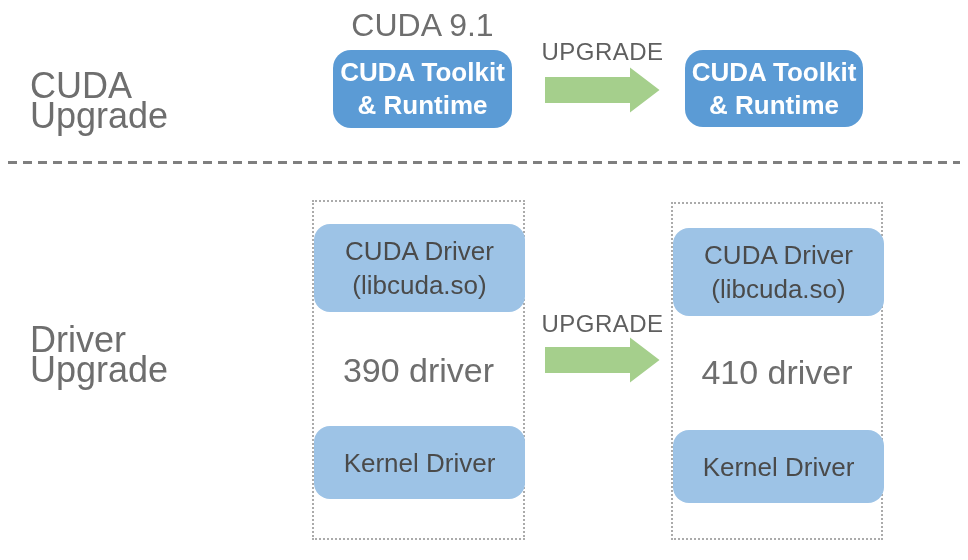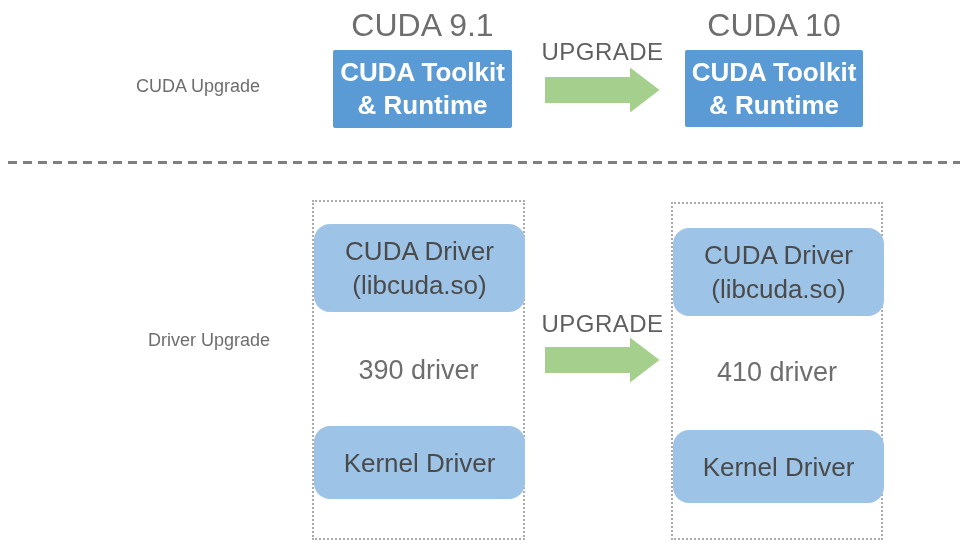--- a/index.html
+++ b/index.html
@@ -15,27 +15,27 @@
   }
   *{margin:0;padding:0;box-sizing:border-box;}
   html,body{background:var(--page-bg);}
   body{font-family:"Liberation Sans",sans-serif;}
   .canvas{
     position:relative;width:968px;height:560px;background:var(--page-bg);
     overflow:hidden;
   }
   .abs{position:absolute;}
   .row-label{
-    font-size:18px;color:var(--label-gray);text-align:right;line-height:30px;
+    font-size:36px;color:var(--label-gray);text-align:left;line-height:30px;
   }
   .col-title{
     font-size:32px;color:var(--label-gray);text-align:center;line-height:30px;
   }
   .toolkit-box{
-    background:var(--box-blue);border-radius:2px;color:#ffffff;
+    background:var(--box-blue);border-radius:18px;color:#ffffff;
     font-size:26px;font-weight:bold;line-height:33px;text-align:center;
     display:flex;flex-direction:column;justify-content:center;align-items:center;
   }
   .upgrade-label{
     font-size:24px;color:var(--upgrade-gray);text-align:center;letter-spacing:0.5px;
   }
   .arrow-svg{display:block;}
   .arrow-svg polygon{fill:var(--arrow-green);}
   .divider{
     height:3px;
@@ -45,21 +45,21 @@
     border:2px dotted var(--dotted-border);background:transparent;
   }
   .driver-box{
     position:absolute;left:0;right:0;margin:0 auto;width:211px;
     background:var(--box-light-blue);border-radius:16px;color:var(--dark-text);
     font-size:26px;line-height:34px;text-align:center;
     display:flex;flex-direction:column;justify-content:center;align-items:center;
   }
   .version-label{
     position:absolute;left:0;right:0;text-align:center;
-    font-size:27px;color:var(--label-gray);line-height:30px;
+    font-size:34px;color:var(--label-gray);line-height:30px;
   }
   .line{display:block;}
 </style>
 </head>
 <body>
 
 <div class="canvas">
 
   <div class="abs row-label" style="left:30px;top:71px;width:230px;">CUDA Upgrade</div>
 
@@ -69,21 +69,20 @@
     <span class="line">CUDA Toolkit</span>
     <span class="line">&amp; Runtime</span>
   </div>
 
   <div class="abs upgrade-label" style="left:540px;top:38px;width:125px;">UPGRADE</div>
 
   <svg class="abs arrow-svg" style="left:545px;top:67px;" width="115" height="46" viewBox="0 0 115 46">
     <polygon points="0,10 85,10 85,0.5 114.5,23 85,45.5 85,36 0,36"></polygon>
   </svg>
 
-  <div class="abs col-title" style="left:685px;top:10px;width:178px;">CUDA 10</div>
 
   <div class="abs toolkit-box" style="left:685px;top:50px;width:178px;height:77px;">
     <span class="line">CUDA Toolkit</span>
     <span class="line">&amp; Runtime</span>
   </div>
 
   <div class="abs divider" style="left:8px;top:161px;width:952px;"></div>
 
   <div class="abs row-label" style="left:30px;top:325px;width:240px;">Driver Upgrade</div>
 

